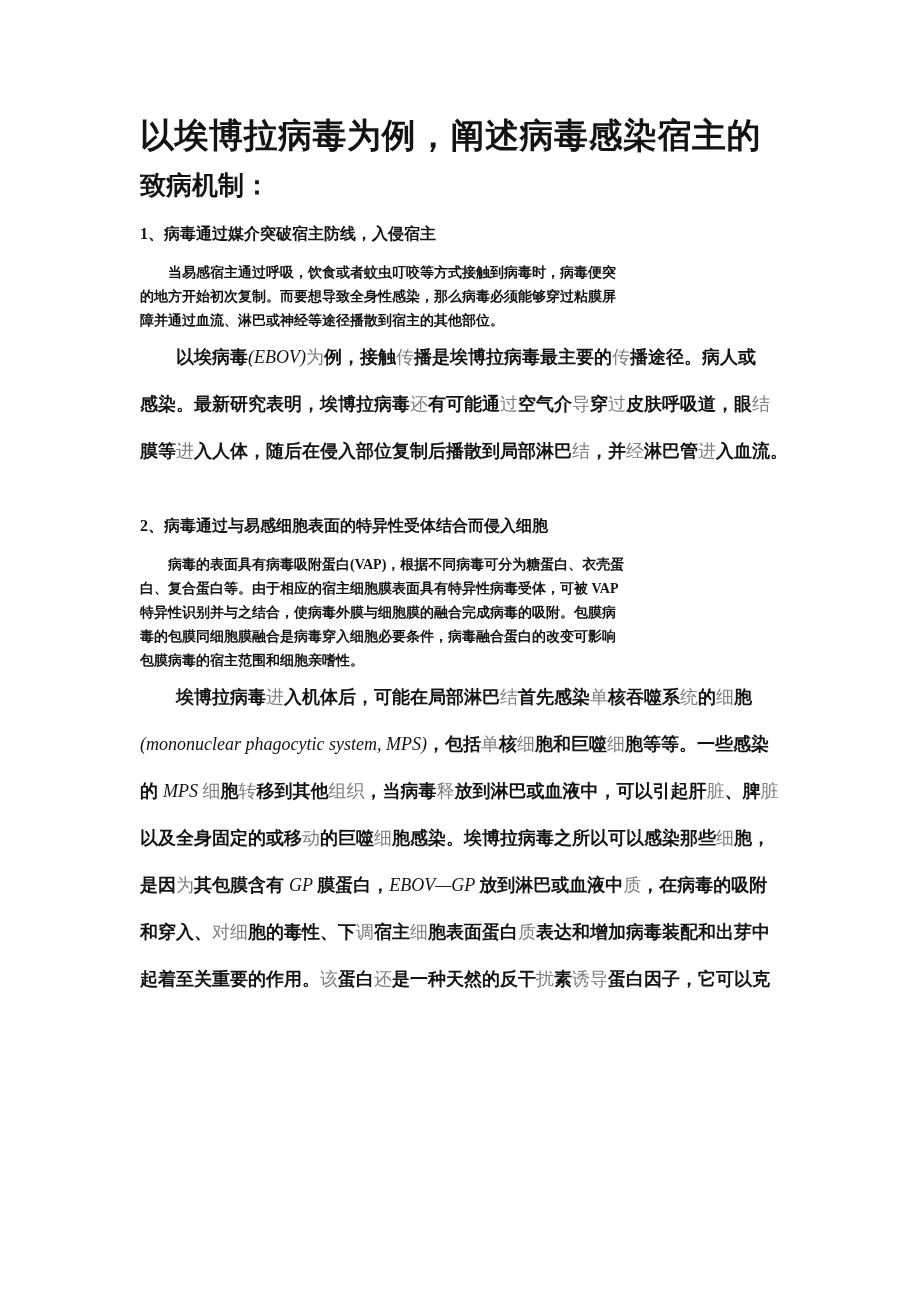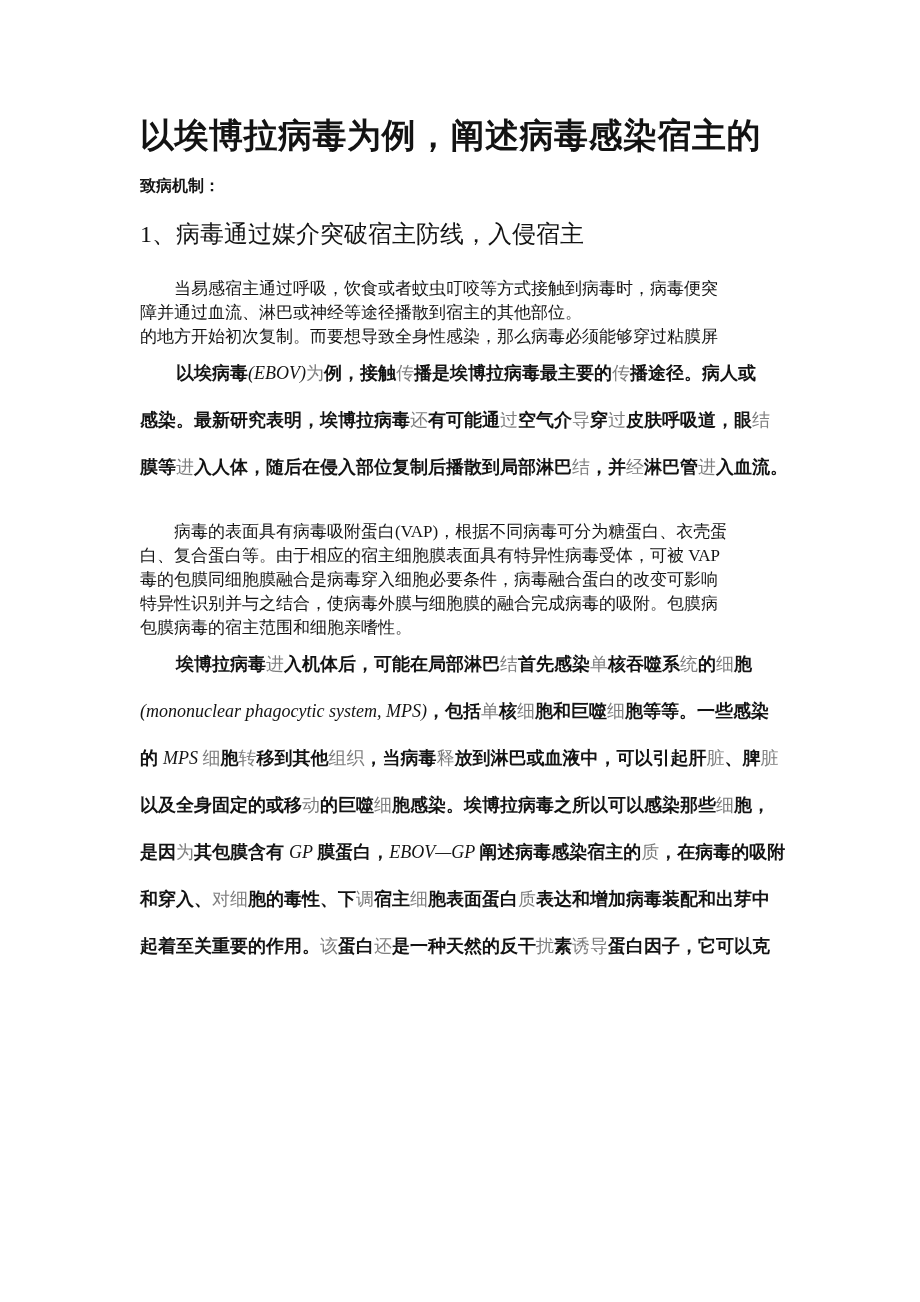--- a/index.html
+++ b/index.html
@@ -26,39 +26,39 @@
     font-family: "Liberation Serif", "DejaVu Serif", serif;
     font-weight: bold;
     font-size: 34px;
     line-height: 47px;
     letter-spacing: 0.5px;
   }
   .subtitle {
     margin: 13px 0 0 0;
     font-family: "Liberation Serif", "DejaVu Serif", serif;
     font-weight: bold;
-    font-size: 16px;
+    font-size: 26px;
     line-height: 28px;
   }
   .sec-heading {
     margin: 0;
     font-family: "Liberation Serif", "DejaVu Serif", serif;
-    font-weight: normal;
-    font-size: 24px;
+    font-weight: bold;
+    font-size: 16px;
     line-height: 28px;
   }
   .h1gap { margin-top: 20px; }
   .h2gap { margin-top: 37px; }
   .para { margin: 0; }
   .para .indent { text-indent: 2em; }
   .tight {
-    margin-top: 29px;
+    margin-top: 13px;
     font-family: "Liberation Serif", "DejaVu Serif", serif;
-    font-weight: 400;
-    font-size: 17px;
+    font-weight: 700;
+    font-size: 14px;
     line-height: 24px;
   }
   .loose {
     margin-top: 1px;
     font-family: "Liberation Sans", "DejaVu Sans", sans-serif;
     font-weight: 700;
     font-size: 18px;
     line-height: 47px;
   }
   
@@ -82,42 +82,43 @@
   <h1 class="title">
     <div class="line">以埃博拉病毒为例，阐述病毒感染宿主的</div>
   </h1>
 
   <h2 class="subtitle">致病机制：</h2>
 
   <h3 class="sec-heading h1gap">1、病毒通过媒介突破宿主防线，入侵宿主</h3>
 
   <div class="para tight">
       <div class="line indent">当易感宿主通过呼吸，饮食或者蚊虫叮咬等方式接触到病毒时，病毒便突</div>
+      <div class="line">的地方开始初次复制。而要想导致全身性感染，那么病毒必须能够穿过粘膜屏</div>
       <div class="line">障并通过血流、淋巴或神经等途径播散到宿主的其他部位。</div>
-      <div class="line">的地方开始初次复制。而要想导致全身性感染，那么病毒必须能够穿过粘膜屏</div>
     </div>
 
   <div class="para loose">
       <div class="line indent"><span class="seg-b">以埃病毒</span><span class="seg-en">(EBOV)</span><span class="seg-lt">为</span><span class="seg-b">例，接触</span><span class="seg-lt">传</span><span class="seg-b">播是埃博拉病毒最主要的</span><span class="seg-lt">传</span><span class="seg-b">播途径。病人或</span></div>
       <div class="line"><span class="seg-b">感染。最新研究表明，埃博拉病毒</span><span class="seg-lt">还</span><span class="seg-b">有可能通</span><span class="seg-lt">过</span><span class="seg-b">空气介</span><span class="seg-lt">导</span><span class="seg-b">穿</span><span class="seg-lt">过</span><span class="seg-b">皮肤呼吸道，眼</span><span class="seg-lt">结</span></div>
       <div class="line"><span class="seg-b">膜等</span><span class="seg-lt">进</span><span class="seg-b">入人体，随后在侵入部位复制后播散到局部淋巴</span><span class="seg-lt">结</span><span class="seg-b">，并</span><span class="seg-lt">经</span><span class="seg-b">淋巴管</span><span class="seg-lt">进</span><span class="seg-b">入血流。</span></div>
     </div>
 
+  <h3 class="sec-heading h2gap">2、病毒通过与易感细胞表面的特异性受体结合而侵入细胞</h3>
 
   <div class="para tight">
       <div class="line indent">病毒的表面具有病毒吸附蛋白(VAP)，根据不同病毒可分为糖蛋白、衣壳蛋</div>
       <div class="line">白、复合蛋白等。由于相应的宿主细胞膜表面具有特异性病毒受体，可被 VAP</div>
+      <div class="line">特异性识别并与之结合，使病毒外膜与细胞膜的融合完成病毒的吸附。包膜病</div>
       <div class="line">毒的包膜同细胞膜融合是病毒穿入细胞必要条件，病毒融合蛋白的改变可影响</div>
-      <div class="line">特异性识别并与之结合，使病毒外膜与细胞膜的融合完成病毒的吸附。包膜病</div>
       <div class="line">包膜病毒的宿主范围和细胞亲嗜性。</div>
     </div>
 
   <div class="para loose">
       <div class="line indent"><span class="seg-b">埃博拉病毒</span><span class="seg-lt">进</span><span class="seg-b">入机体后，可能在局部淋巴</span><span class="seg-lt">结</span><span class="seg-b">首先感染</span><span class="seg-lt">单</span><span class="seg-b">核吞噬系</span><span class="seg-lt">统</span><span class="seg-b">的</span><span class="seg-lt">细</span><span class="seg-b">胞</span></div>
       <div class="line"><span class="seg-en">(mononuclear phagocytic system, MPS)</span><span class="seg-b">，包括</span><span class="seg-lt">单</span><span class="seg-b">核</span><span class="seg-lt">细</span><span class="seg-b">胞和巨噬</span><span class="seg-lt">细</span><span class="seg-b">胞等等。一些感染</span></div>
       <div class="line"><span class="seg-b">的 </span><span class="seg-en">MPS </span><span class="seg-lt">细</span><span class="seg-b">胞</span><span class="seg-lt">转</span><span class="seg-b">移到其他</span><span class="seg-lt">组织</span><span class="seg-b">，当病毒</span><span class="seg-lt">释</span><span class="seg-b">放到淋巴或血液中，可以引起肝</span><span class="seg-lt">脏</span><span class="seg-b">、脾</span><span class="seg-lt">脏</span></div>
       <div class="line"><span class="seg-b">以及全身固定的或移</span><span class="seg-lt">动</span><span class="seg-b">的巨噬</span><span class="seg-lt">细</span><span class="seg-b">胞感染。埃博拉病毒之所以可以感染那些</span><span class="seg-lt">细</span><span class="seg-b">胞，</span></div>
-      <div class="line"><span class="seg-b">是因</span><span class="seg-lt">为</span><span class="seg-b">其包膜含有 </span><span class="seg-en">GP </span><span class="seg-b">膜蛋白，</span><span class="seg-en">EBOV—GP </span><span class="seg-b">阐述病毒感染宿主的</span><span class="seg-lt">质</span><span class="seg-b">，在病毒的吸附</span></div>
+      <div class="line"><span class="seg-b">是因</span><span class="seg-lt">为</span><span class="seg-b">其包膜含有 </span><span class="seg-en">GP </span><span class="seg-b">膜蛋白，</span><span class="seg-en">EBOV—GP </span><span class="seg-b">放到淋巴或血液中</span><span class="seg-lt">质</span><span class="seg-b">，在病毒的吸附</span></div>
       <div class="line"><span class="seg-b">和穿入、</span><span class="seg-lt">对细</span><span class="seg-b">胞的毒性、下</span><span class="seg-lt">调</span><span class="seg-b">宿主</span><span class="seg-lt">细</span><span class="seg-b">胞表面蛋白</span><span class="seg-lt">质</span><span class="seg-b">表达和增加病毒装配和出芽中</span></div>
       <div class="line"><span class="seg-b">起着至关重要的作用。</span><span class="seg-lt">该</span><span class="seg-b">蛋白</span><span class="seg-lt">还</span><span class="seg-b">是一种天然的反干</span><span class="seg-lt">扰</span><span class="seg-b">素</span><span class="seg-lt">诱导</span><span class="seg-b">蛋白因子，它可以克</span></div>
     </div>
 
 </div>
 
 </body></html>

